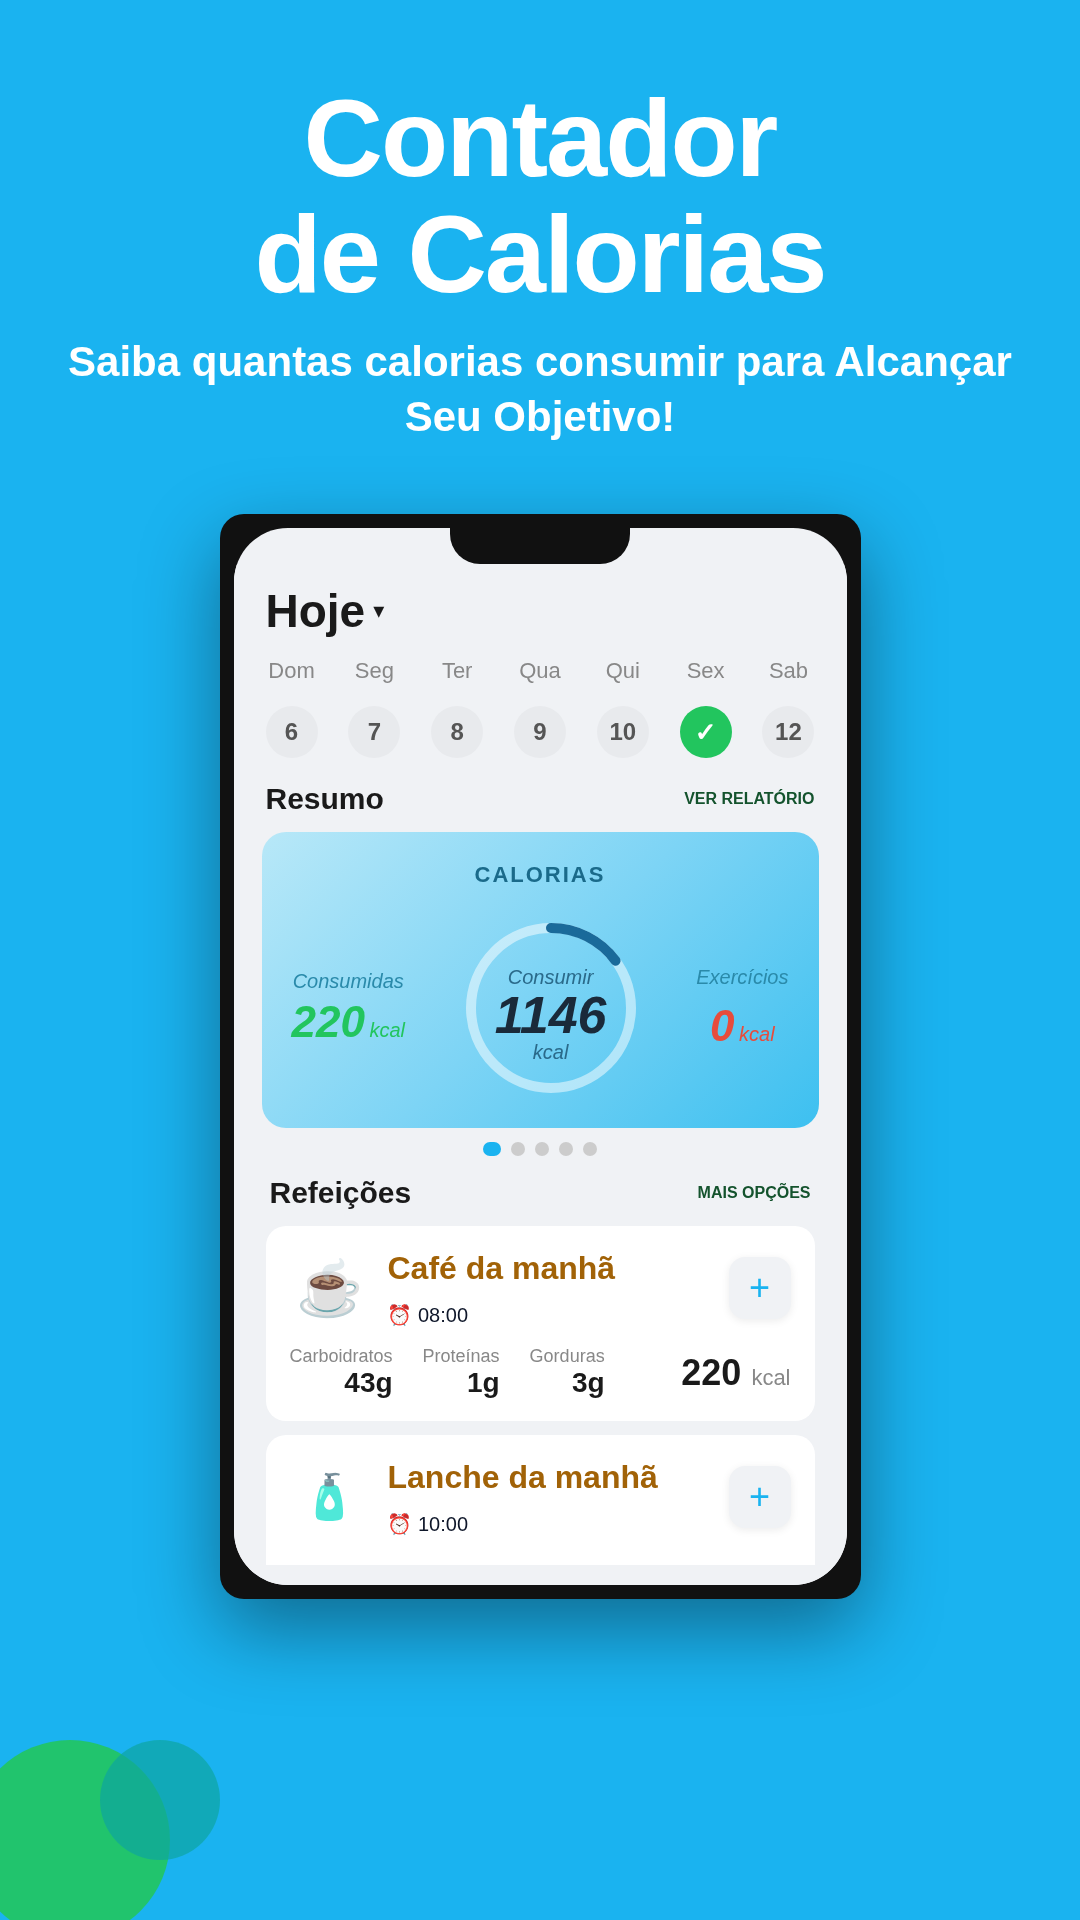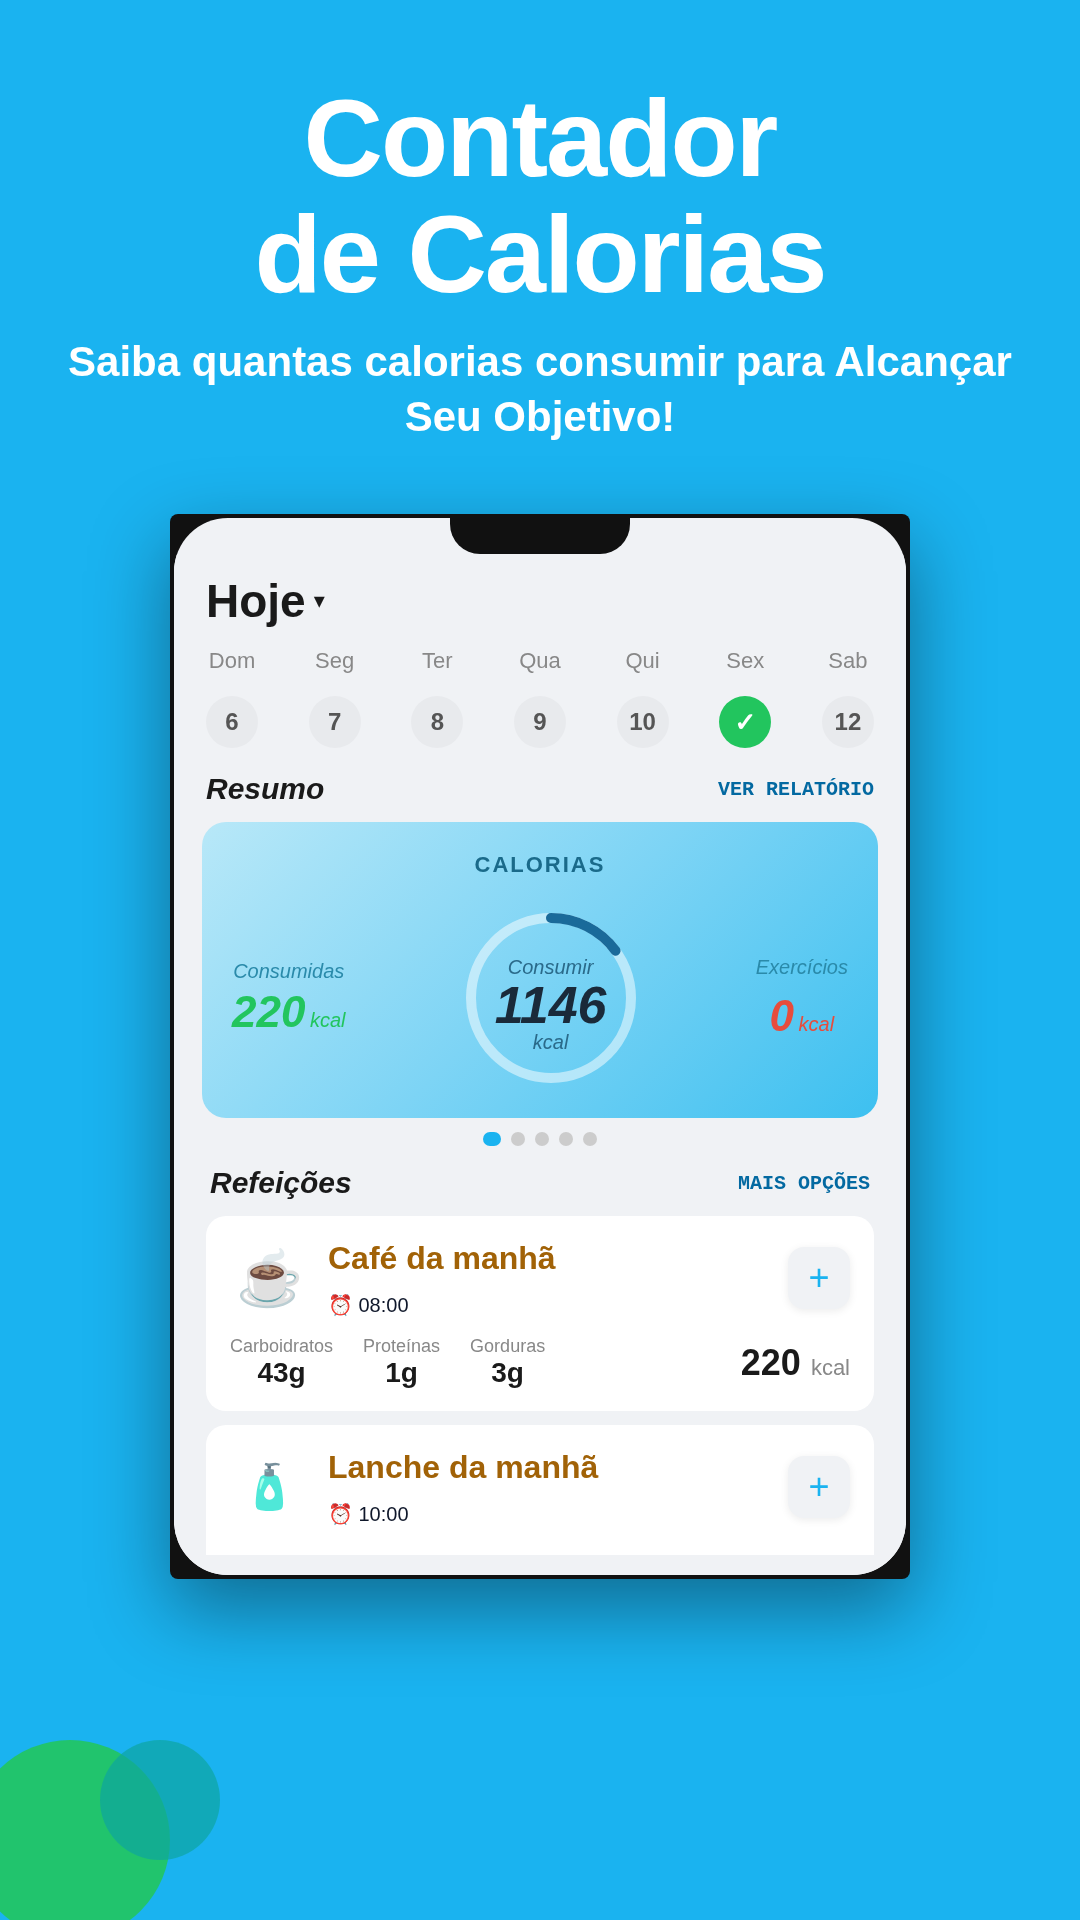--- a/index.html
+++ b/index.html
@@ -31,24 +31,24 @@
       line-height: 1.3;
     }
 
     
     .phone-wrapper {
       display: flex;
       justify-content: center;
       margin-top: 30px;
     }
     .phone {
-      width: 740px;
+      width: 641px;
       background: #111;
-      border-radius: 8px;
-      padding: 4px;
+      border-radius: 24px;
+      padding: 14px;
       box-shadow: 0 30px 80px rgba(0,0,0,0.4);
       position: relative;
     }
     .phone-screen {
       background: #f0f2f5;
       border-radius: 54px;
       overflow: hidden;
     }
     .phone-notch {
       width: 180px;
@@ -129,27 +129,25 @@
       display: flex;
       justify-content: space-between;
       align-items: center;
       margin-bottom: 16px;
       padding: 0 4px;
     }
     .section-title {
       font-size: 30px;
       font-weight: 700;
       color: #1a1a1a;
-      font-style: italic;
     }
     .section-link {
-      font-size: 20px;
+      font-size: 16px;
       font-weight: 700;
-      color: #0369a1;
-      font-family: Liberation Mono, monospace;
+      color: #14532d;
     }
 
     
     .calories-card {
       background: linear-gradient(135deg, #b8e8f8 0%, #7dd4f5 50%, #3dc0f0 100%);
       border-radius: 24px;
       padding: 30px 30px 20px;
       margin-bottom: 10px;
     }
     .calories-label {
@@ -308,21 +306,21 @@
       color: #1ab3f0;
       font-weight: 300;
       box-shadow: 0 2px 8px rgba(0,0,0,0.08);
     }
     .meal-nutrients {
       display: flex;
       align-items: center;
       gap: 0;
     }
     .nutrient {
-      text-align: center;
+      text-align: right;
       margin-right: 30px;
     }
     .nutrient .n-label {
       font-size: 18px;
       color: #888;
     }
     .nutrient .n-value {
       font-size: 28px;
       font-weight: 700;
       color: #1a1a1a;

